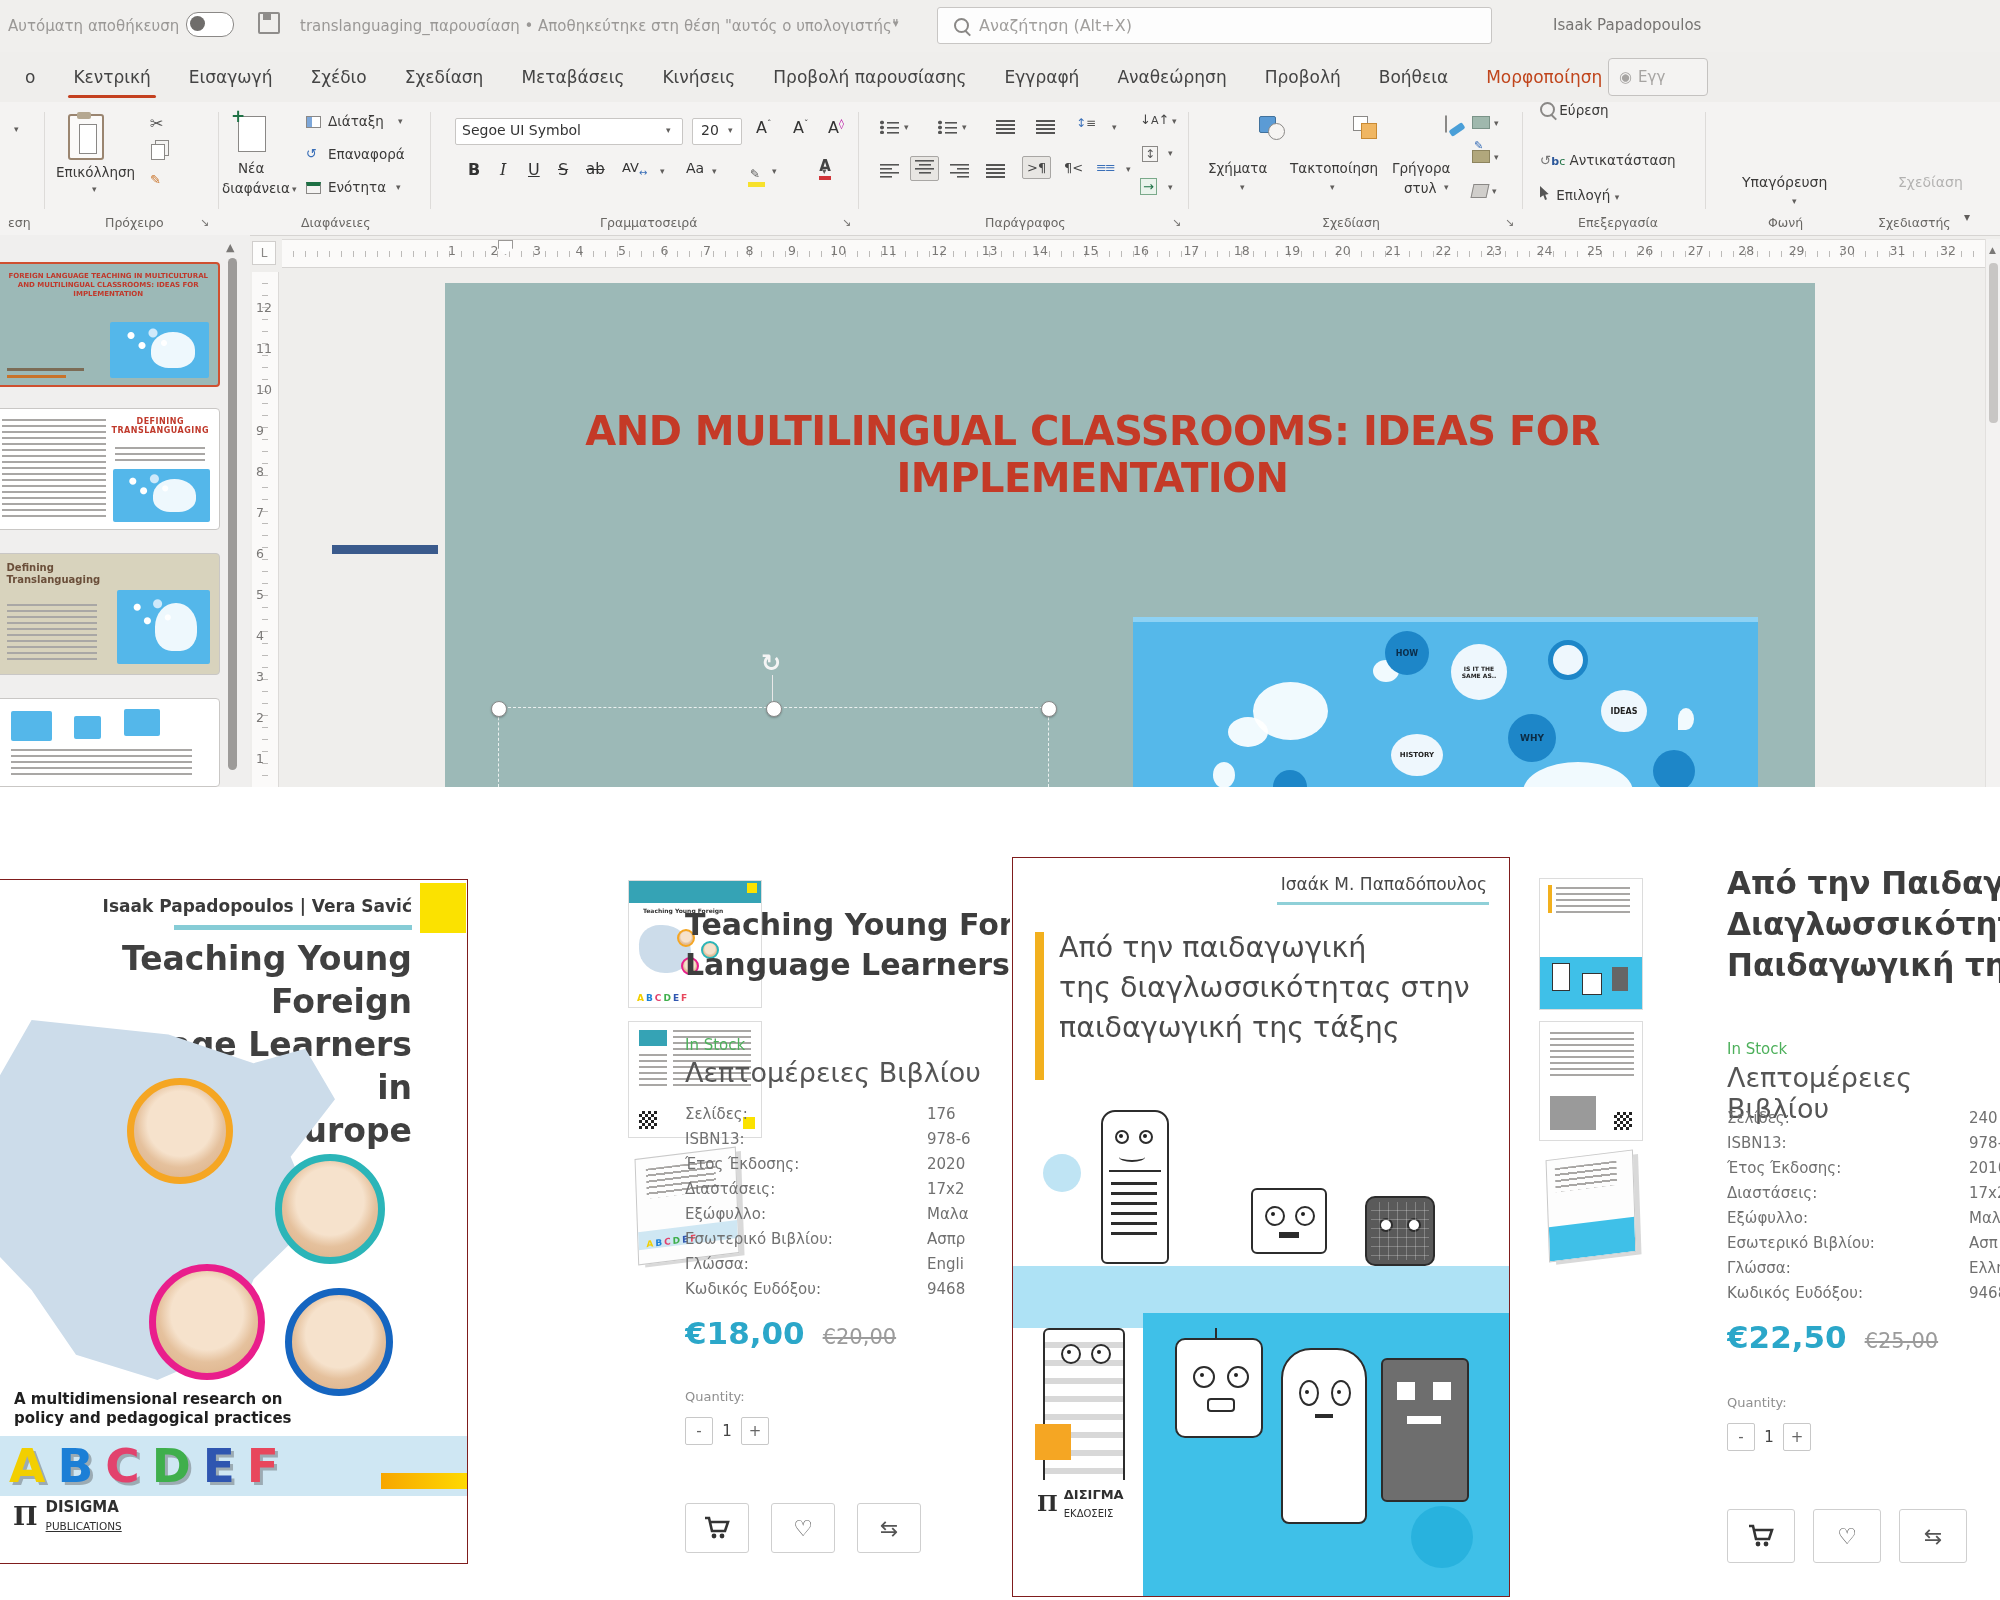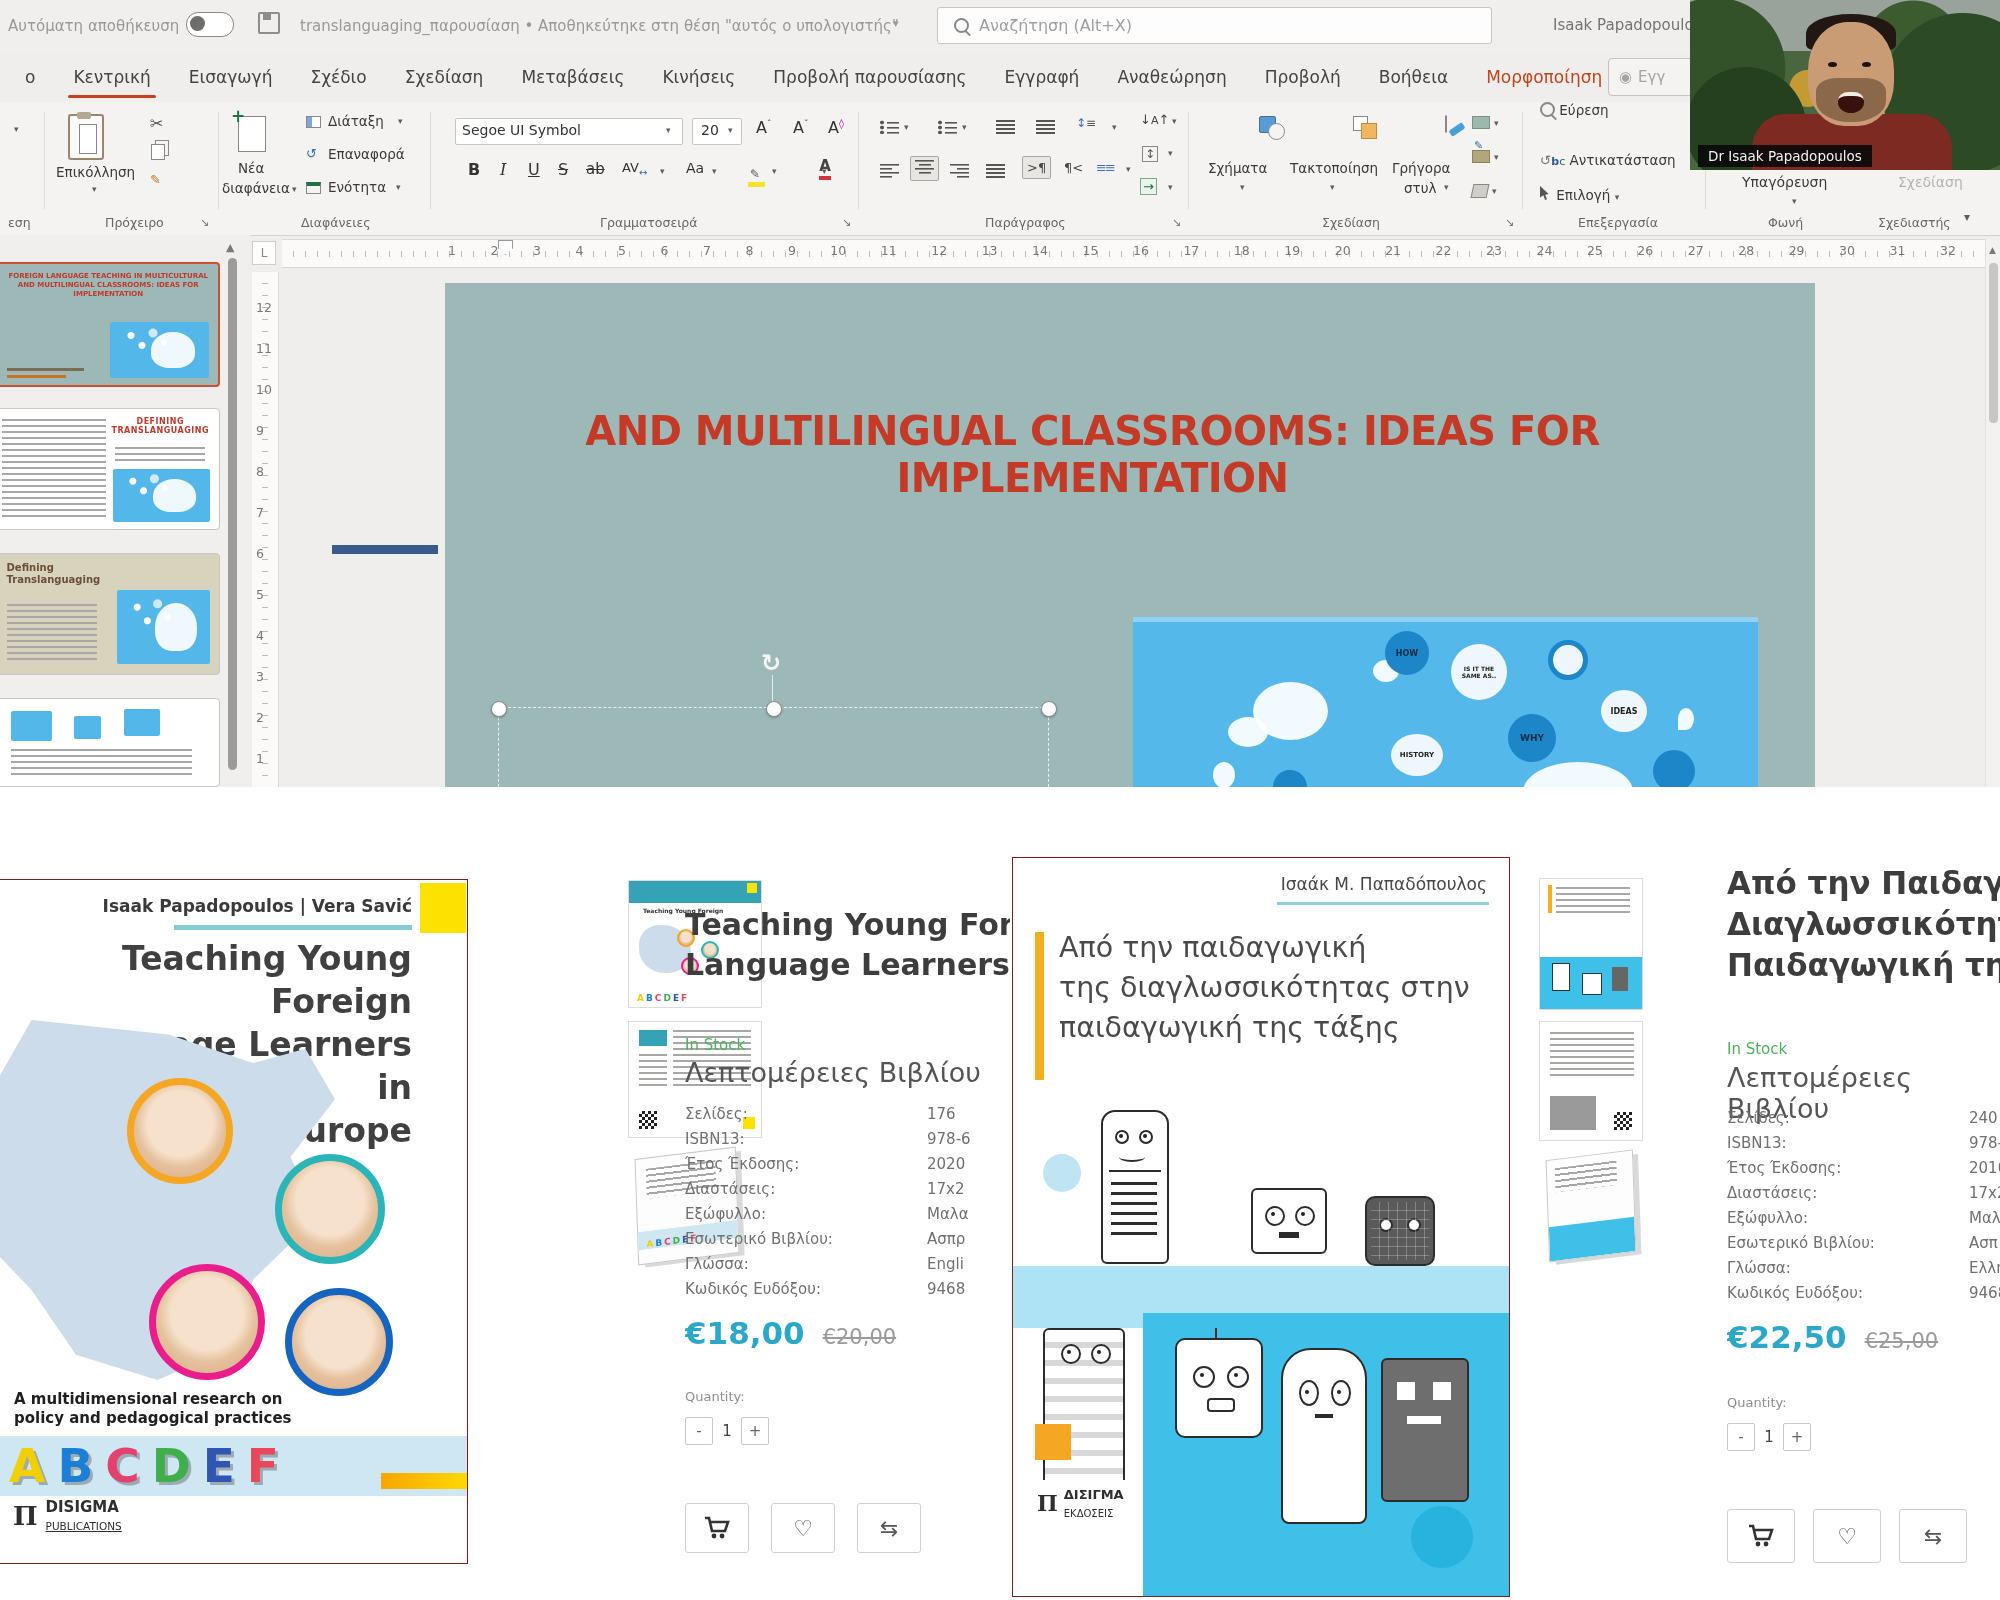--- a/index.html
+++ b/index.html
@@ -460,30 +460,20 @@
         <span class="cloud" style="left:80px;top:140px;width:22px;height:26px;"></span>
         <span class="bub dark" style="left:140px;top:148px;width:34px;height:34px;"></span>
       </div>
     </div>
 
     <div id="right-scroll">
       <span style="position:absolute;left:3px;top:6px;color:#7a7876;font-size:9px;">▲</span>
       <span class="thumbbar"></span>
     </div>
 
-    <div id="webcam">
-      <div id="wc-shirt"></div>
-      <div id="wc-hair"></div>
-      <div id="wc-head"></div>
-      <span class="wc-eye" style="left:138px;top:62px;"></span>
-      <span class="wc-eye" style="left:172px;top:62px;"></span>
-      <div id="wc-beard"></div>
-      <div id="wc-mouth"></div>
-      <div id="wc-caption">Dr Isaak Papadopoulos</div>
-    </div>
   </div>
 
   <div id="store">
 
     <div class="covercell" id="cover1">
       <div id="c1-yellow"></div>
       <div id="c1-authors">Isaak Papadopoulos | Vera Savić</div>
       <div id="c1-underline"></div>
       <div id="c1-title">
         <div>Teaching Young Foreign</div>

